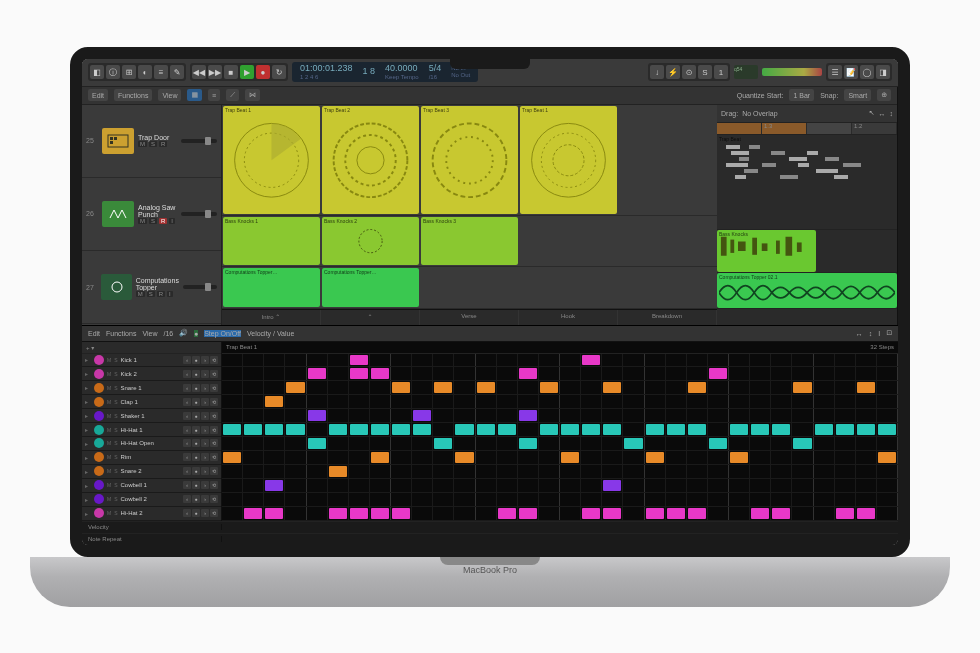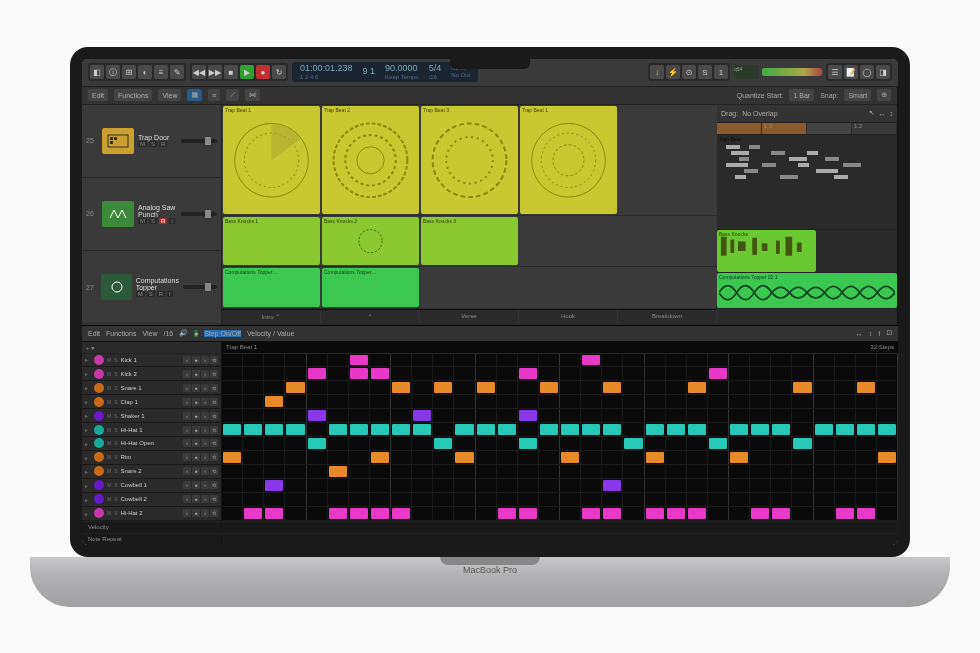--- a/index.html
+++ b/index.html
@@ -143,24 +143,24 @@
           <div class="tb-btn play">▶</div>
           <div class="tb-btn rec">●</div>
           <div class="tb-btn">↻</div>
         </div>
         <div class="lcd">
           <div class="lcd-col">
               <span class="lcd-main">01:00:01.238</span>
               <span class="lcd-sub"><span>1</span> <span>2</span> <span>4</span> <span>6</span></span>
             </div>
           <div class="lcd-col">
-              <span class="lcd-main">9 1</span>
+              <span class="lcd-main">1 8</span>
             </div>
           <div class="lcd-col">
-              <span class="lcd-main">90.0000</span>
+              <span class="lcd-main">40.0000</span>
               <span class="lcd-sub">Keep Tempo</span>
             </div>
           <div class="lcd-col">
               <span class="lcd-main">5/4</span>
               <span class="lcd-sub">/16</span>
             </div>
           <div class="lcd-col">
               <span class="lcd-sub">No In</span>
               <span class="lcd-sub">No Out</span>
             </div>

